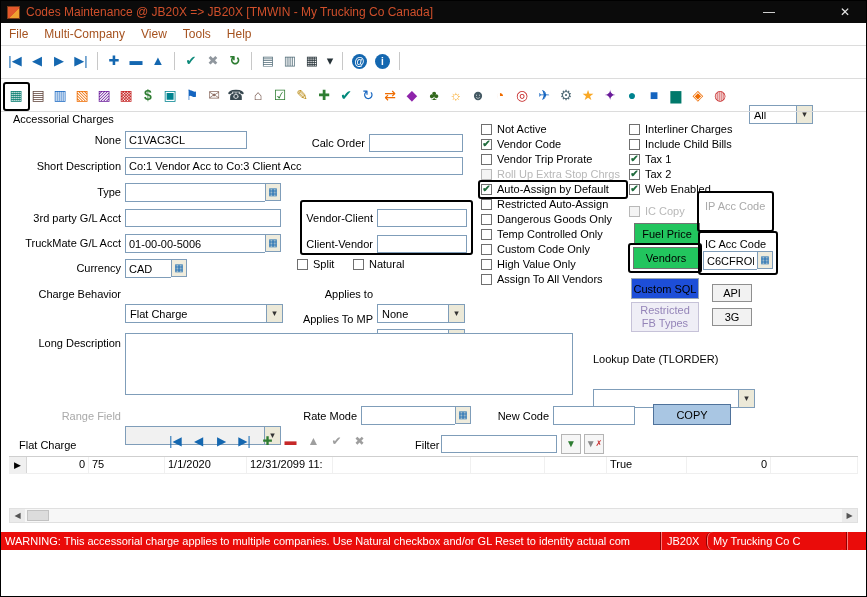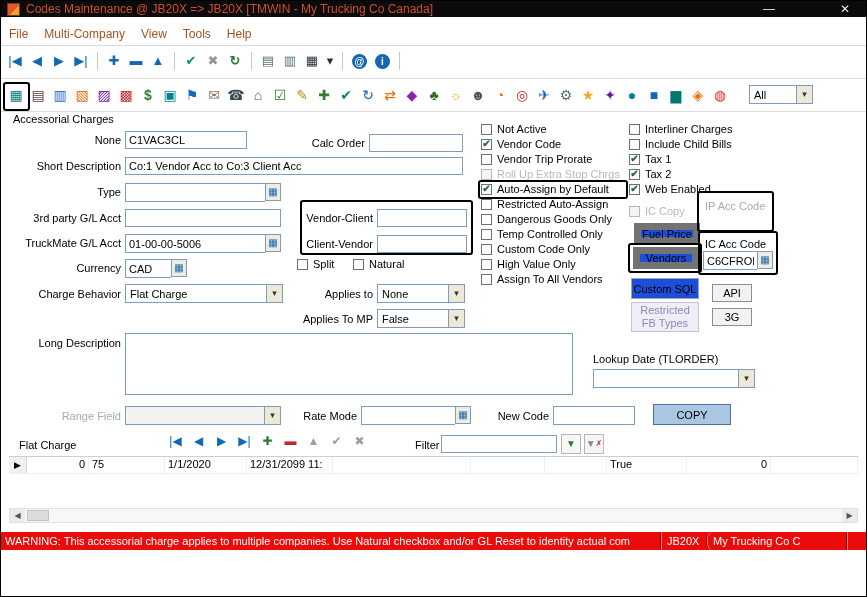--- a/index.html
+++ b/index.html
@@ -1,36 +1,36 @@
 <!DOCTYPE html>
 <html><head>
 <meta charset="utf-8">
 <style>
   * { margin:0; padding:0; box-sizing:border-box; }
   body { font-family:"Liberation Sans", sans-serif; background:#fff; }
   .window { position:relative; width:867px; height:597px; border:1px solid #000; background:#fff; overflow:hidden; font-size:11px; color:#000; }
 
   
-  .titlebar { position:absolute; left:0; top:0; width:100%; height:16px; background:#0b0b0b; display:flex; align-items:center; padding:0 6px; gap:6px; }
+  .titlebar { position:absolute; left:0; top:0; width:100%; height:22px; background:#0b0b0b; display:flex; align-items:center; padding:0 6px; gap:6px; }
   .title-icon { width:13px; height:13px; background:linear-gradient(135deg,#e2572b 0 55%,#f0a030 55% 100%); border:1px solid #7a3a18; flex:0 0 auto; }
   .title-text { color:#cf4f2b; font-size:12px; white-space:nowrap; overflow:hidden; flex:1; }
   .win-btn { color:#e6e6e6; width:30px; text-align:center; font-size:12px; line-height:22px; }
 
   
   .menubar { position:absolute; left:0; top:23px; height:20px; display:flex; align-items:center; padding-left:8px; gap:16px; }
   .mi { color:#a5521f; font-size:12px; white-space:nowrap; }
   .rule { position:absolute; left:0; width:100%; height:1px; background:#dcdcdc; }
   .tbar { position:absolute; display:flex; align-items:center; }
   .t1 { left:4px; top:48px; height:24px; gap:2px; }
   .t2 { left:4px; top:80px; height:28px; gap:0; width:742px; overflow:hidden; }
   .ticon { width:20px; height:20px; line-height:20px; text-align:center; font-size:13px; flex:0 0 auto; }
   .t2 .ticon { width:22px; font-size:14px; }
   .sep { width:1px !important; height:18px; background:#c8c8c8; margin:0 4px; }
   .circ { background:#1467b0; color:#fff; border-radius:50%; width:15px !important; height:15px; line-height:15px; font-size:10px; font-weight:bold; margin:0 3px; }
-  .combo { position:absolute; height:19px; border:1px solid #7f9db9; background:#fff; display:flex; align-items:center; }
+  .combo { position:absolute; height:19px; border:1px solid #7f9db9; background:#fff; display:flex; align-items:center;margin-top:20px; }
   .combo .tx { flex:1; padding:0 4px; white-space:nowrap; overflow:hidden; }
   .combo .dd { width:16px; align-self:stretch; background:#ece9d8; border-left:1px solid #7f9db9; text-align:center; font-size:9px; line-height:17px; color:#333; }
   .combo.dis { background:#f1f1f1; color:#9a9a9a; }
 
   
   .legend { position:absolute; left:12px; top:112px; font-size:11px; }
   .lbl { position:absolute; text-align:right; white-space:nowrap; font-size:11px; }
   .lbl-l { position:absolute; text-align:left; white-space:nowrap; font-size:11px; }
   .dim { color:#a9a9a9; }
   input.fld { position:absolute; height:18px; border:1px solid #7f9db9; background:#fff; font-size:11px; padding:0 3px; font-family:inherit; }
@@ -42,21 +42,21 @@
   
   .cbcol { position:absolute; display:flex; flex-direction:column; }
   .cb { display:flex; align-items:center; height:12px; margin-bottom:3px; gap:5px; white-space:nowrap; }
   .cb .box { width:11px; height:11px; border:1px solid #6f6f6f; background:#fff; display:flex; align-items:center; justify-content:center; flex:0 0 auto; }
   .cb .mk { font-size:10px; font-weight:bold; color:#1f6b3c; line-height:1; }
   .cb.dis .cbl { color:#b8b8b8; } .cb.dis .box { background:#f4f4f4; border-color:#b8b8b8; }
   .cb.gap { margin-top:7px; }
   .cbx { position:absolute; }
 
   
-  .sbtn { position:absolute; border:7px solid #737373; background:#1d4ed8; font-size:11px; display:flex; align-items:center; justify-content:center; text-align:center; }
+  .sbtn { position:absolute; border:1px solid #737373; background:#22c55e; font-size:11px; display:flex; align-items:center; justify-content:center; text-align:center; }
   .sbtn.soft { border:1px solid #9aa8b8; background:#1d4ed8; }
   .sbtn.raised { border:1px solid #8f8f8f; background:#f2f2f2; }
   .sbtn.rfb { border:1px solid #c6c2d8; background:#efeef6; color:#9484b8; line-height:13px; }
   .sbtn.copy { border:1px solid #4f729b; background:#a9c6e3; }
 
   .ann { position:absolute; border:2px solid #000; border-radius:3px; pointer-events:none; }
 
   
   .fnav { position:absolute; left:164px; top:431px; display:flex; gap:2px; }
   .fnav .ticon { font-size:12px; width:21px; height:18px; line-height:18px; }

